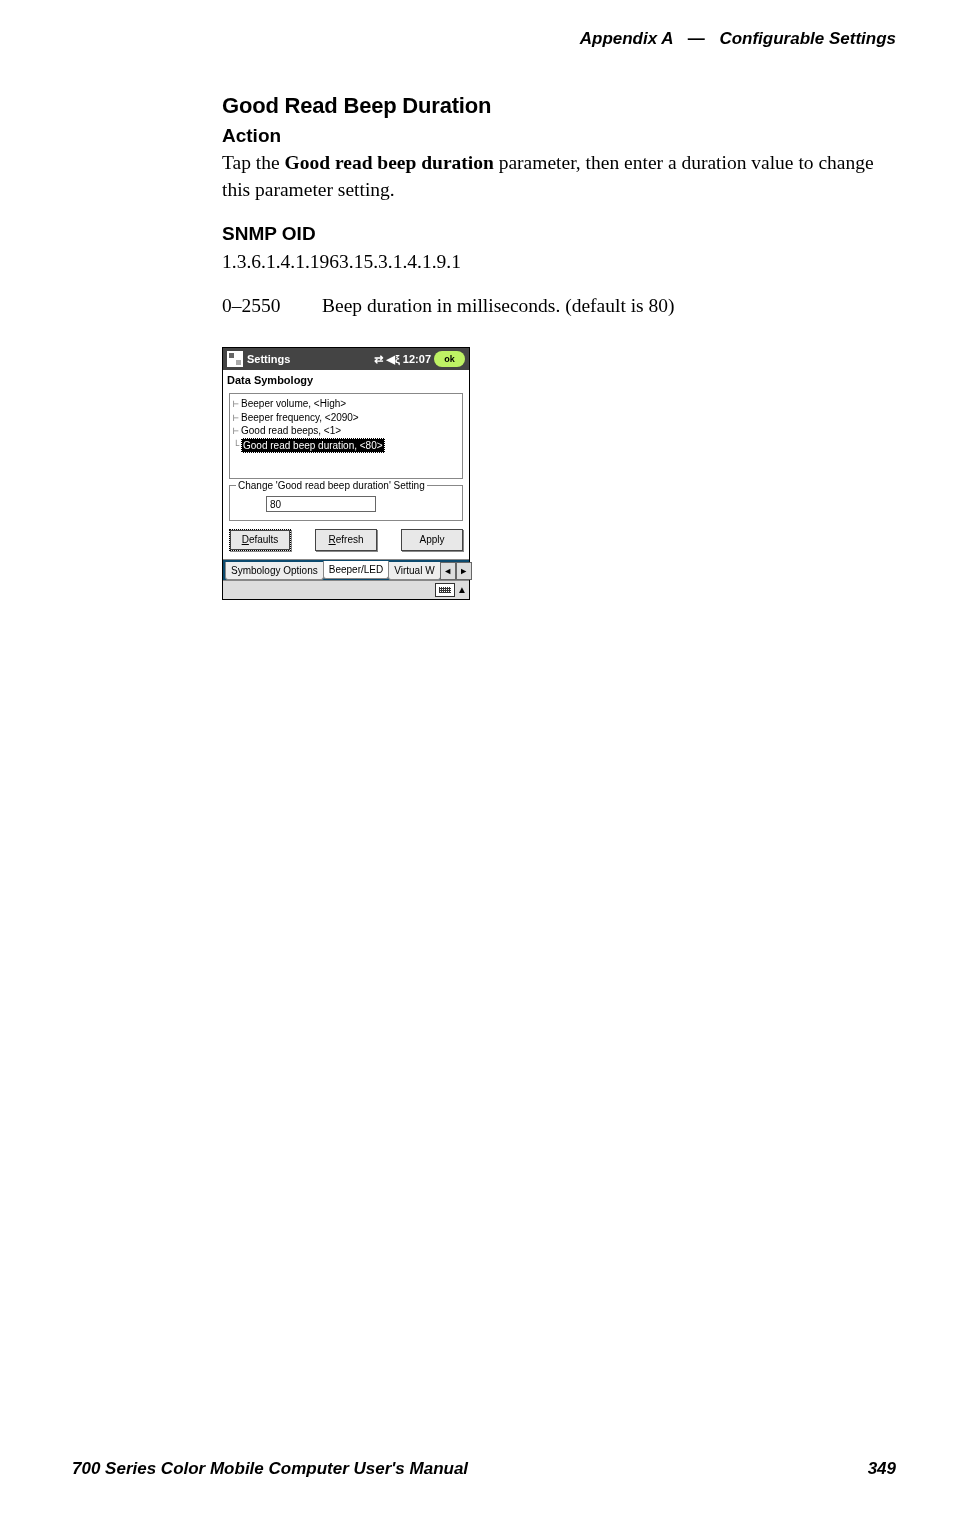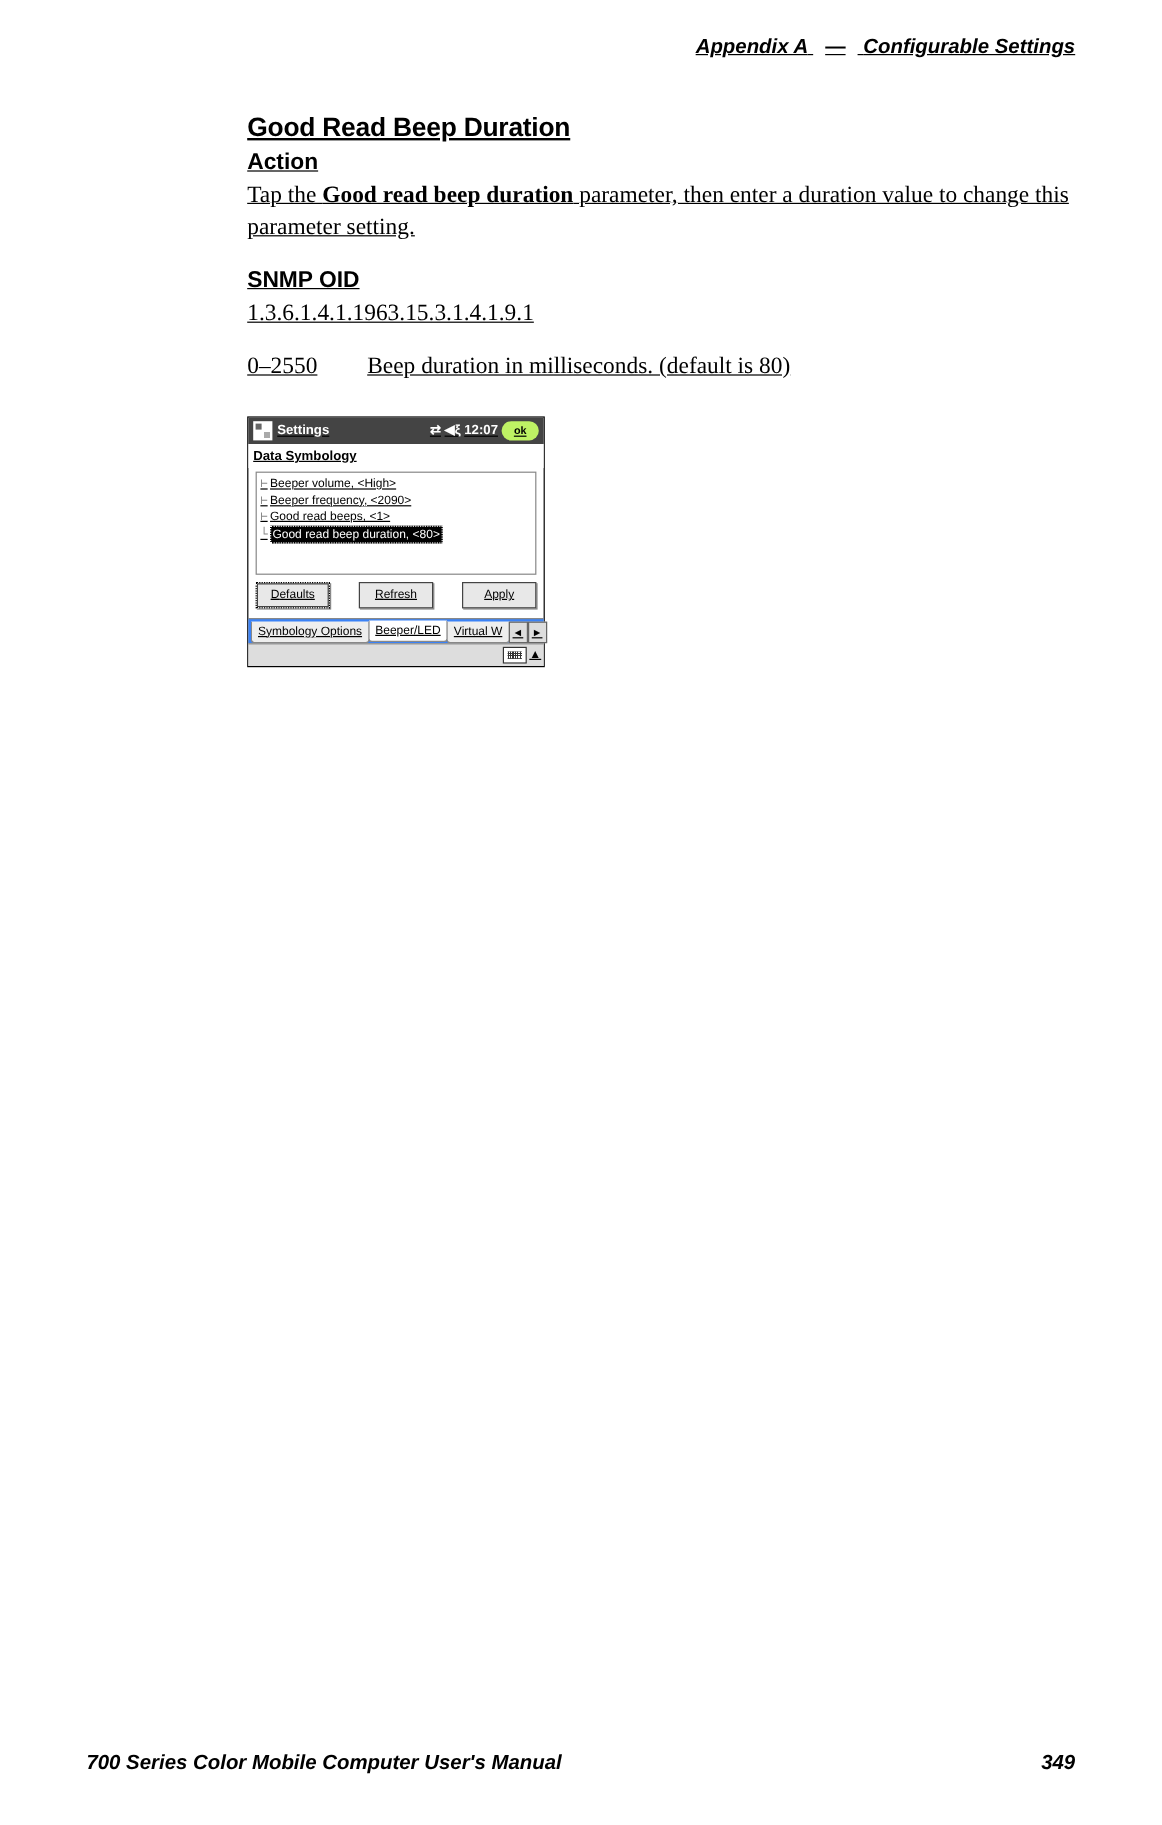--- a/index.html
+++ b/index.html
@@ -12,23 +12,22 @@
     background: #fff;
     width: 968px;
     height: 1521px;
     position: relative;
     box-sizing: border-box;
   }
   .page {
     position: relative;
     width: 100%;
     height: 100%;
-    padding: 28px 72px 40px 56px;
+    padding: 28px 72px 40px 72px;
     box-sizing: border-box;
-    text-decoration: underline;
   }
   .header {
     text-align: right;
     font-family: "Myriad Pro", "Segoe UI", Arial, sans-serif;
     font-weight: 700;
     font-style: italic;
     font-size: 17px;
     margin-bottom: 40px;
   }
   .header .appendix { font-style: italic; }
@@ -161,21 +160,21 @@
     box-shadow: 1px 1px 0 #888;
   }
   .pda-btn .ul { text-decoration: underline; }
   .pda-btn.focused { border: 1px dotted #000; box-shadow: inset 0 0 0 1px #444, 1px 1px 0 #888;}
   .pda-tabs {
     display:flex; align-items:flex-end;
     border-top:1px solid #888;
     height: 20px;
     padding-left:2px;
     font-size:10px;
-    background:#3b82f6;
+    background:#0c4a6e;
   }
   .pda-tab {
     border:1px solid #888; border-top:none;
     padding: 2px 5px; background:#eee; margin-right:-1px;
     border-radius: 0 0 3px 3px;
     white-space:nowrap;
   }
   .pda-tab.active { background:#fff; position:relative; top:-1px; }
   .pda-tab-arrows { margin-left:auto; display:flex; }
   .pda-tab-arrow {
@@ -261,20 +260,24 @@
             </div>
           <div class="pda-list-item">
               <span class="tree-dash">⊢</span>
               <span class="label">Good read beeps, &lt;1&gt;</span>
             </div>
           <div class="pda-list-item selected">
               <span class="tree-dash">└</span>
               <span class="label">Good read beep duration, &lt;80&gt;</span>
             </div>
         </div>
+        <div class="pda-group">
+          <div class="pda-group-title">Change 'Good read beep duration' Setting</div>
+          <input class="pda-input" value="80" style="">
+        </div>
         <div class="pda-buttons">
           <div class="pda-btn focused">
               <span><span class="ul">D</span>efaults</span>
             </div>
           <div class="pda-btn">
               <span><span class="ul">R</span>efresh</span>
             </div>
           <div class="pda-btn">Apply</div>
         </div>
         <div class="pda-tabs">

